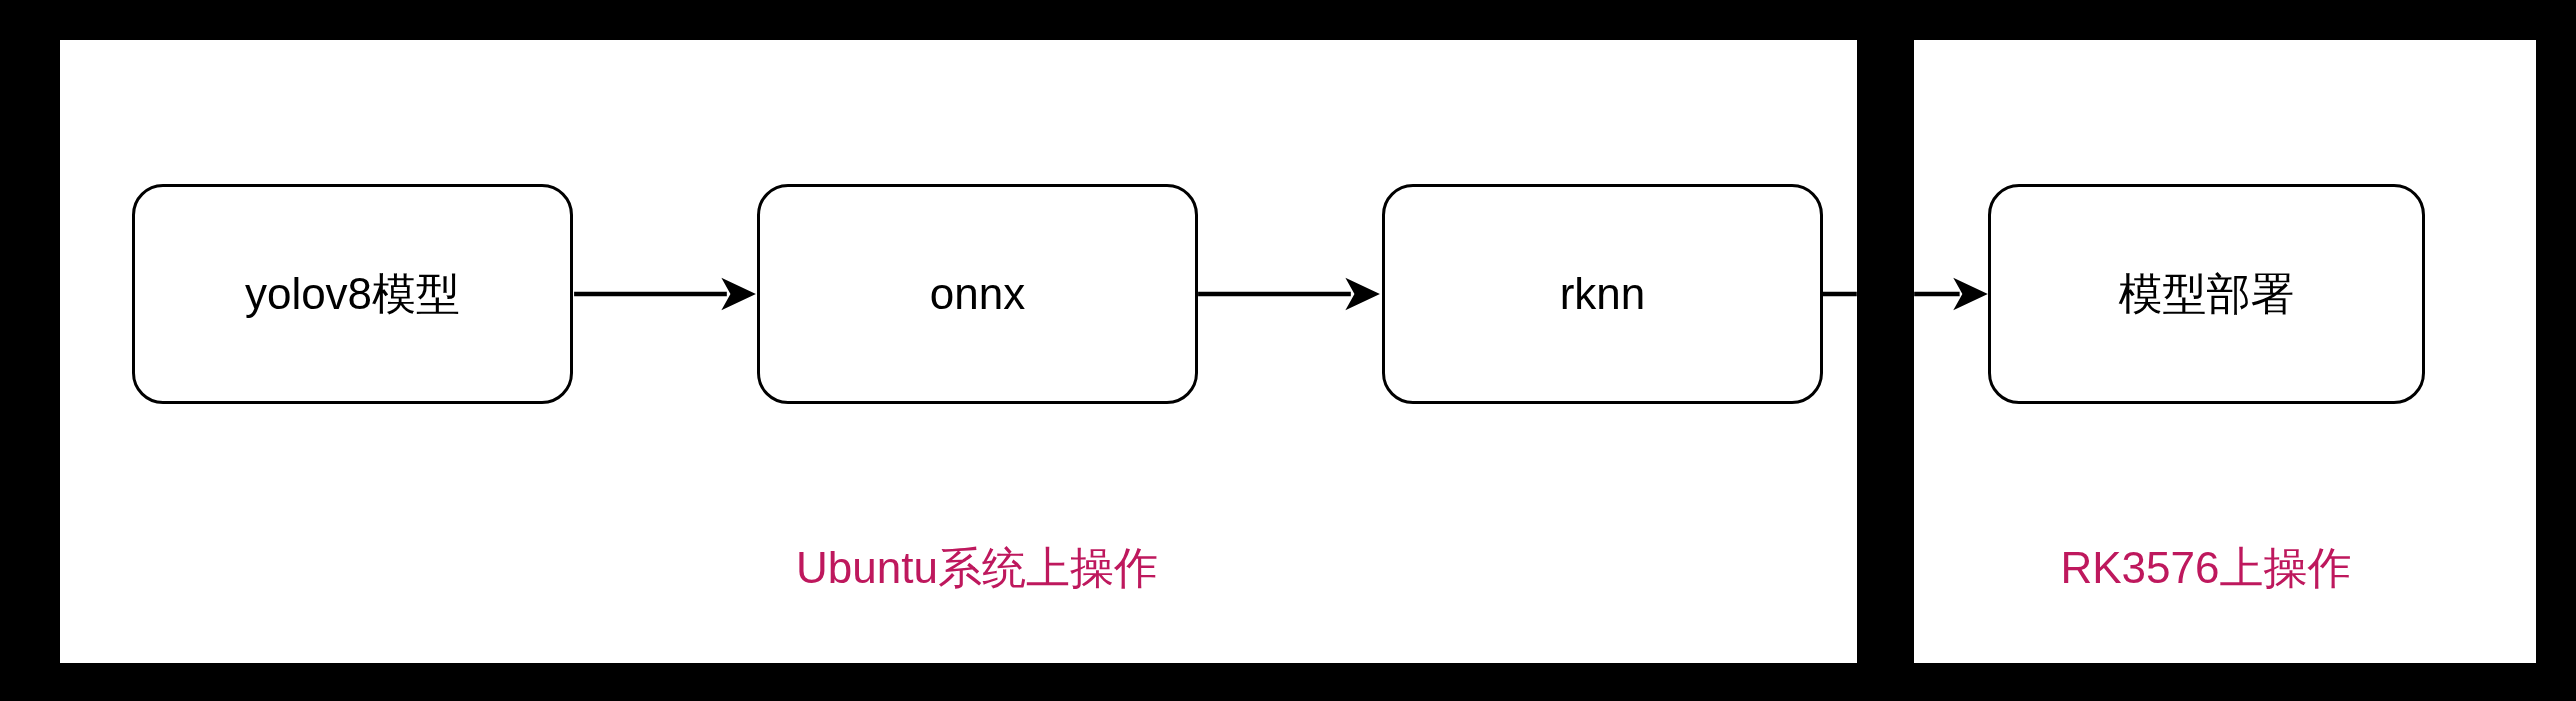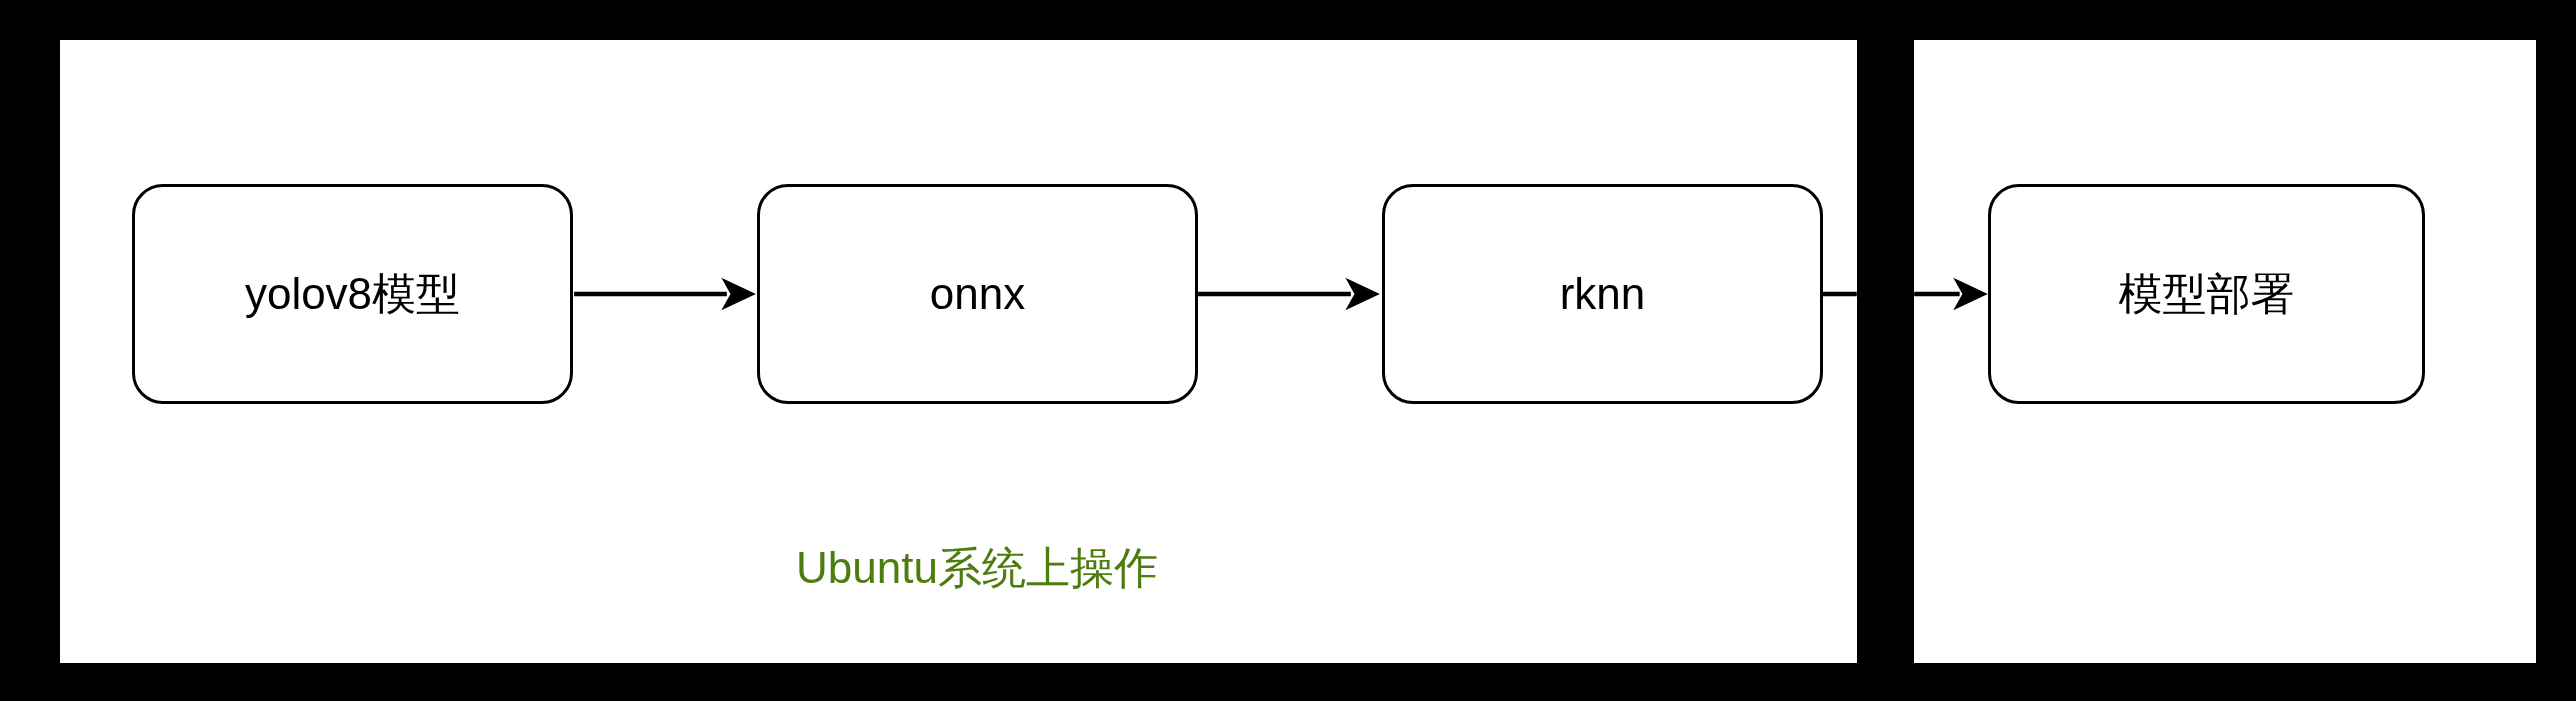--- a/index.html
+++ b/index.html
@@ -60,21 +60,21 @@
     position: absolute;
     top: 234px;
     display: block;
   }
   .group-label {
     position: absolute;
     top: 506px;
     transform: translateX(-50%);
     font-size: 44px;
     line-height: 44px;
-    color: #4d7c0f;
+    color: #be185d;
     white-space: nowrap;
   }
   .group-label-ubuntu { left: 917px; }
   .group-label-rk { left: 292px; }
 </style>
 </head>
 <body>
 
 <div class="canvas">
 
@@ -113,16 +113,17 @@
 
     <svg class="arrow" style="left:0px" width="74" height="40" viewBox="0 0 81 44">
       <line x1="0" y1="22" x2="50" y2="22" stroke="#000000" stroke-width="5"></line>
       <polygon points="81,22 43,4 53,22 43,40" fill="#000000"></polygon>
     </svg>
 
     <div class="node node-4">
       <span>模型部署</span>
     </div>
 
+    <div class="group-label group-label-rk">RK3576上操作</div>
   </div>
 
 </div>
 
 
 </body></html>

